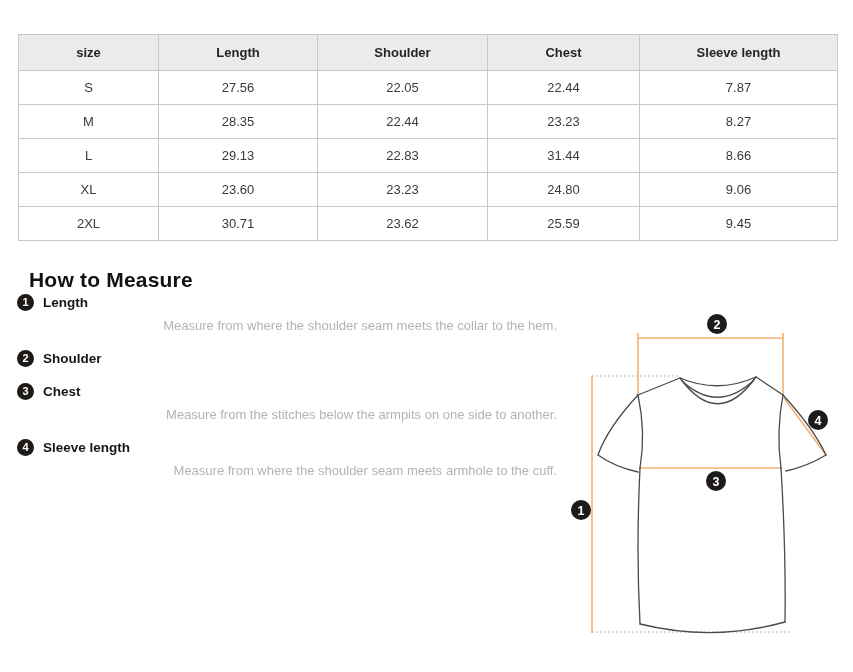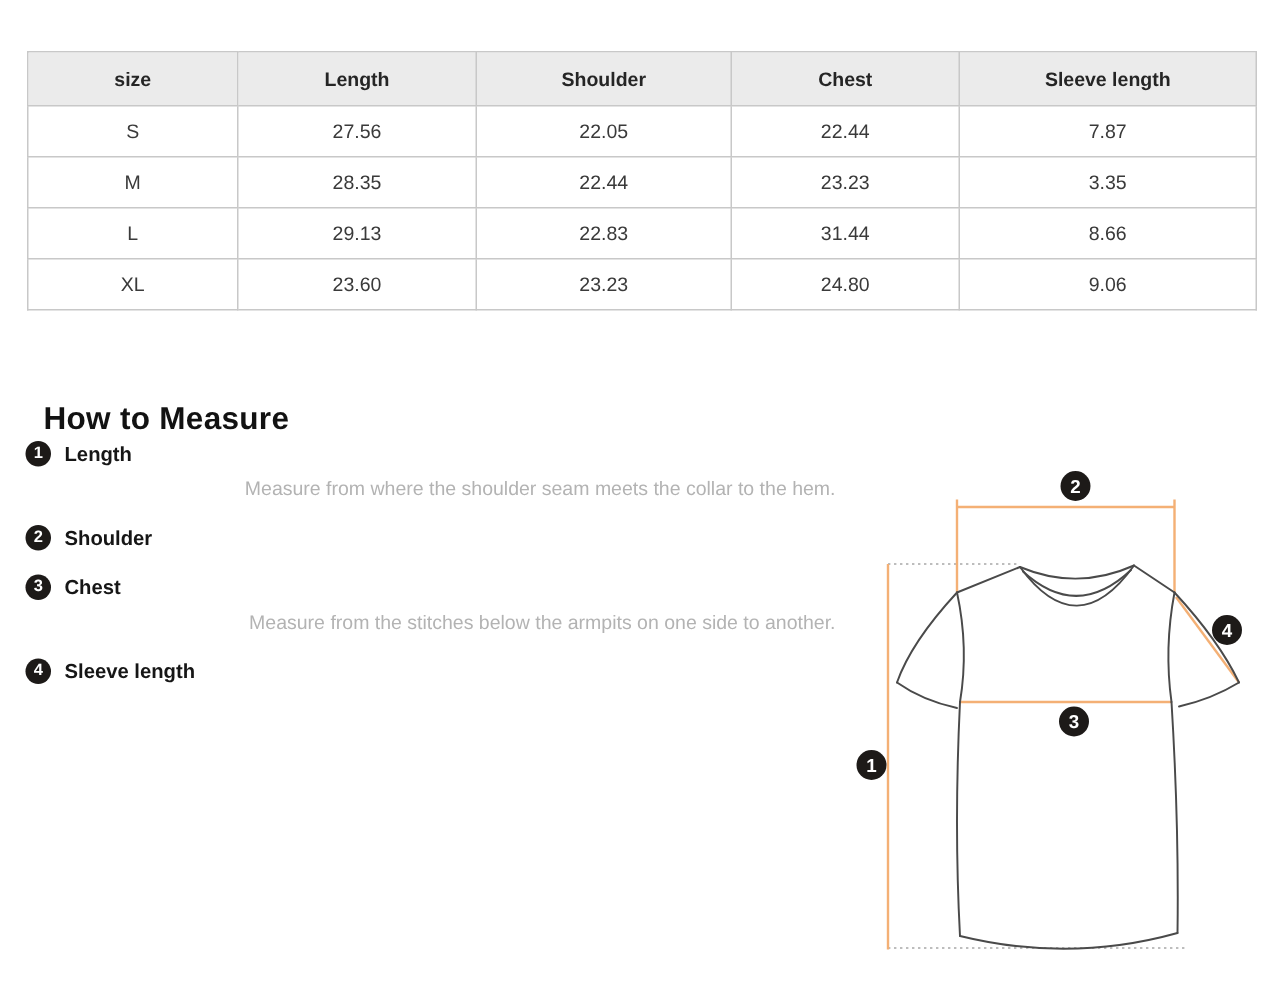--- a/index.html
+++ b/index.html
@@ -82,36 +82,43 @@
         <td>27.56</td>
         <td>22.05</td>
         <td>22.44</td>
         <td>7.87</td>
       </tr>
       <tr>
         <td>M</td>
         <td>28.35</td>
         <td>22.44</td>
         <td>23.23</td>
-        <td>3.35</td>
+        <td>8.27</td>
       </tr>
       <tr>
         <td>L</td>
         <td>29.13</td>
         <td>22.83</td>
         <td>31.44</td>
         <td>8.66</td>
       </tr>
       <tr>
         <td>XL</td>
         <td>23.60</td>
         <td>23.23</td>
         <td>24.80</td>
         <td>9.06</td>
       </tr>
+      <tr>
+        <td>2XL</td>
+        <td>30.71</td>
+        <td>23.62</td>
+        <td>25.59</td>
+        <td>9.45</td>
+      </tr>
     </tbody>
   </table>
 </div>
 
 <h2 class="howto-title">How to Measure</h2>
 
 <div class="hm-items">
   <div class="hm-item">
     <div class="hm-label-row">
       <span class="hm-badge">1</span>
@@ -130,20 +137,21 @@
       <span class="hm-badge">3</span>
       <span class="hm-label">Chest</span>
     </div>
     <p class="hm-desc">Measure from the stitches below the armpits on one side to another.</p>
   </div>
   <div class="hm-item">
     <div class="hm-label-row">
       <span class="hm-badge">4</span>
       <span class="hm-label">Sleeve length</span>
     </div>
+    <p class="hm-desc">Measure from where the shoulder seam meets armhole to the cuff.</p>
   </div>
 </div>
 
 <div class="diagram">
   <svg width="293" height="360" viewBox="0 0 293 360" xmlns="http://www.w3.org/2000/svg">
 
     <path class="dash-line" d="M32,76 L120,76"></path>
     <path class="dash-line" d="M32,332 L230,332"></path>
 
     <path class="measure-line" d="M32,76 L32,333"></path>

